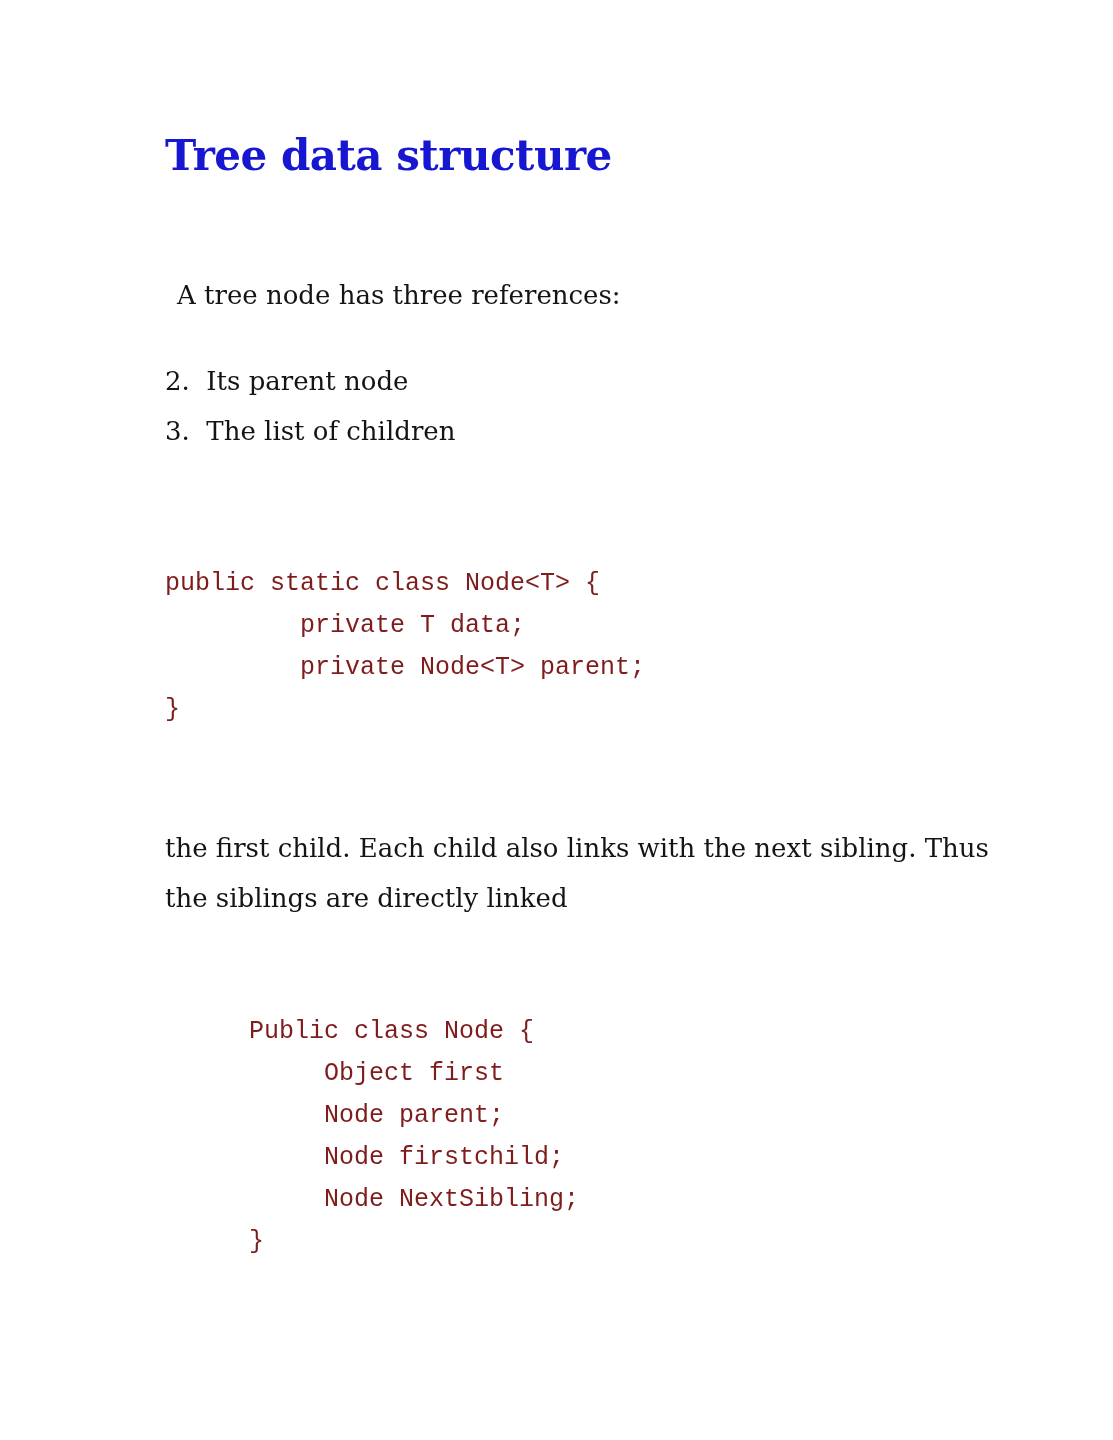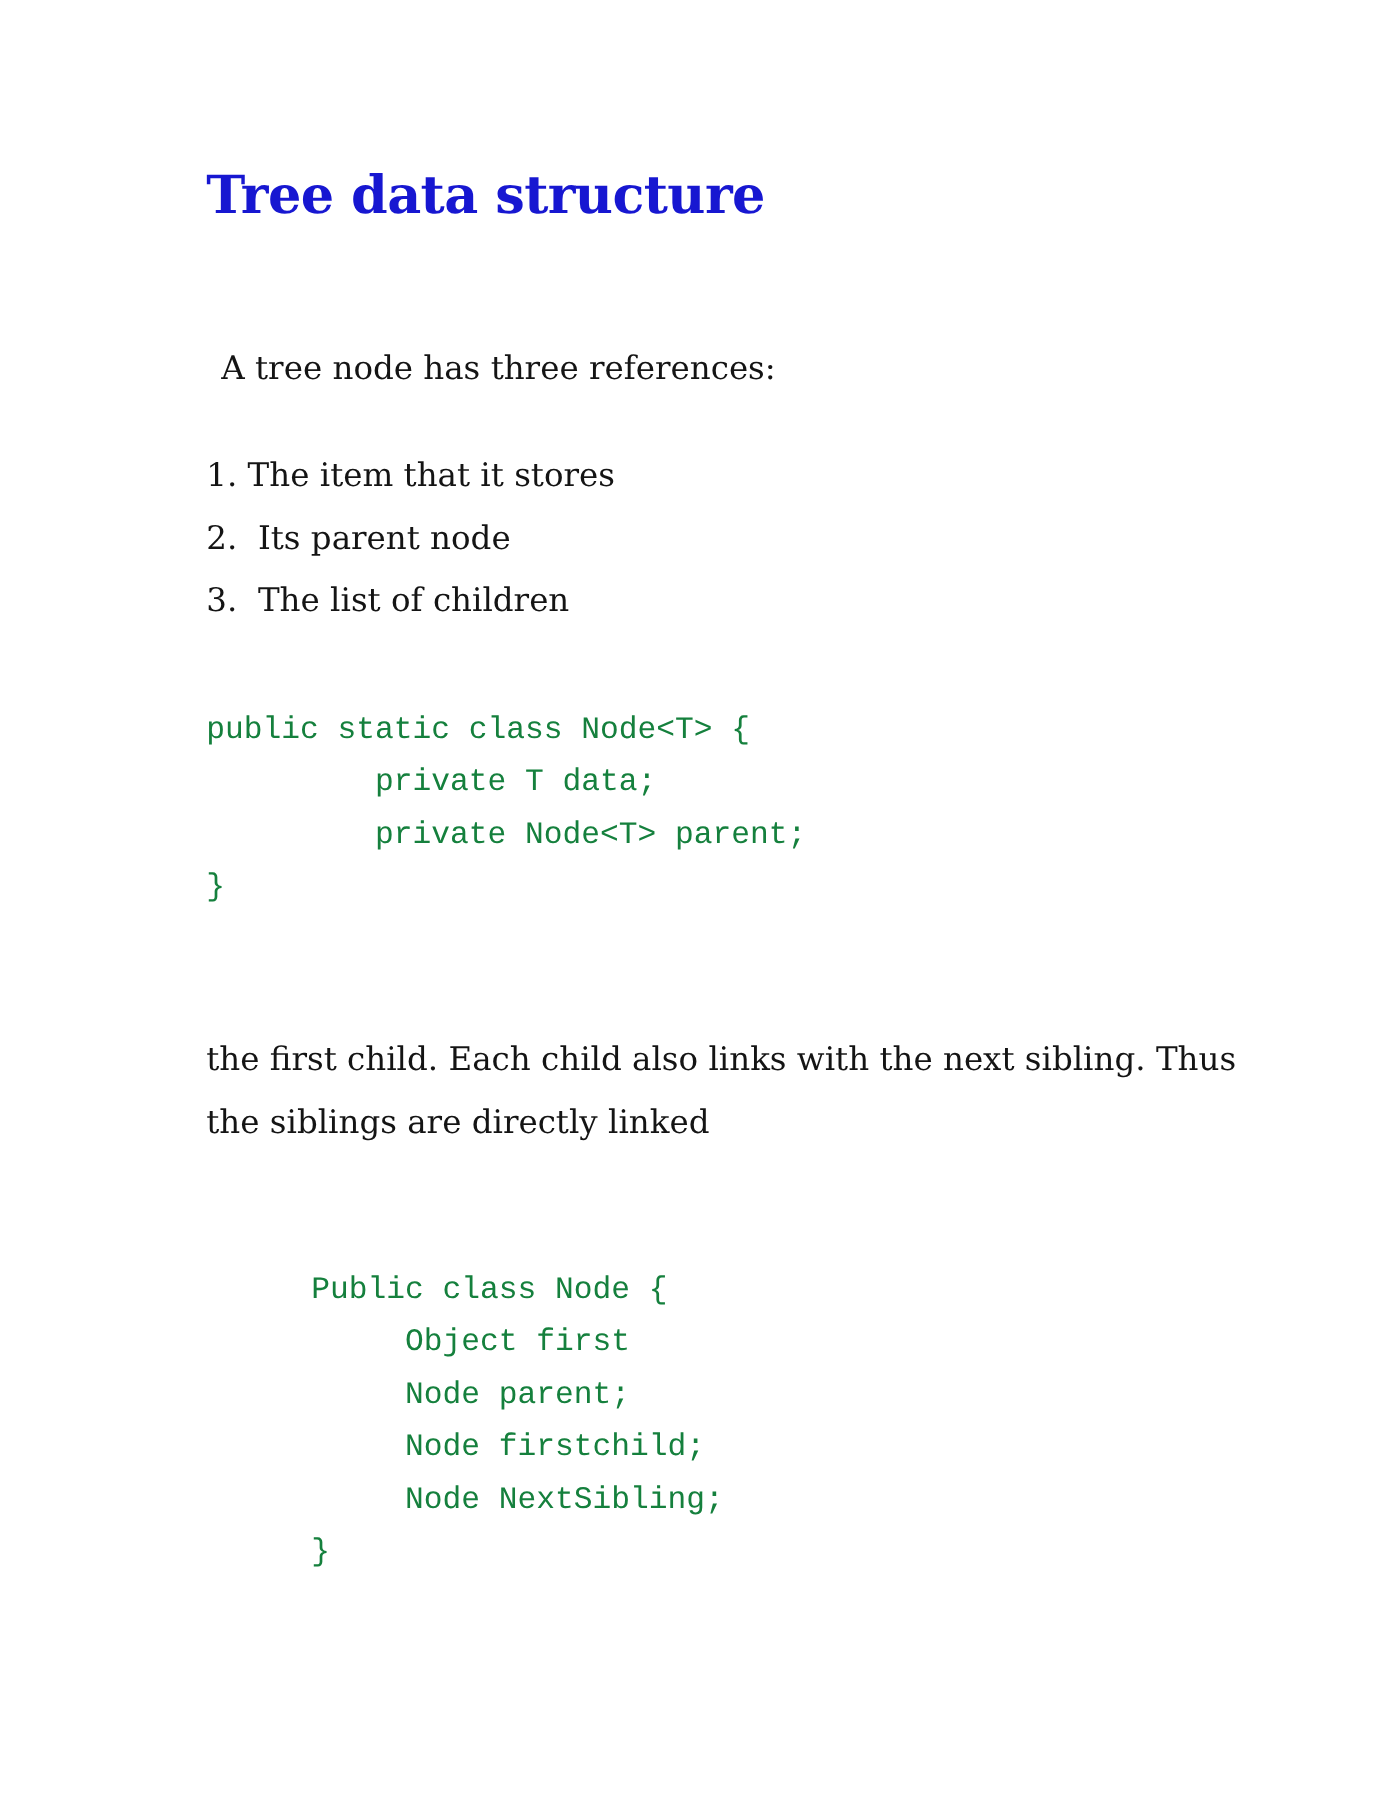--- a/index.html
+++ b/index.html
@@ -48,21 +48,21 @@
   .paragraph {
     position: absolute;
     left: 165px;
     top: 823px;
   }
   .code-block {
     position: absolute;
     font-family: "Liberation Mono", "DejaVu Sans Mono", monospace;
     font-size: 25px;
     line-height: 42px;
-    color: #15803d;
+    color: #7f1d1d;
   }
   .code-block .code-line {
     white-space: pre;
   }
   .code-1 {
     left: 165px;
     top: 563px;
   }
   .code-2 {
     left: 249px;
@@ -74,21 +74,20 @@
 
 <div class="page">
 
   <h1 class="doc-heading" style="color: rgb(23, 23, 209);">Tree data structure</h1>
 
   <div class="intro">
     <div class="body-line">A tree node has three references:</div>
   </div>
 
   <div class="num-list">
-    <div class="body-line">1. The item that it stores</div>
     <div class="body-line">2.  Its parent node</div>
     <div class="body-line">3.  The list of children</div>
   </div>
 
   <div class="code-block code-1">
     <div class="code-line">public static class Node&lt;T&gt; {</div>
     <div class="code-line">         private T data;</div>
     <div class="code-line">         private Node&lt;T&gt; parent;</div>
     <div class="code-line">}</div>
   </div>

